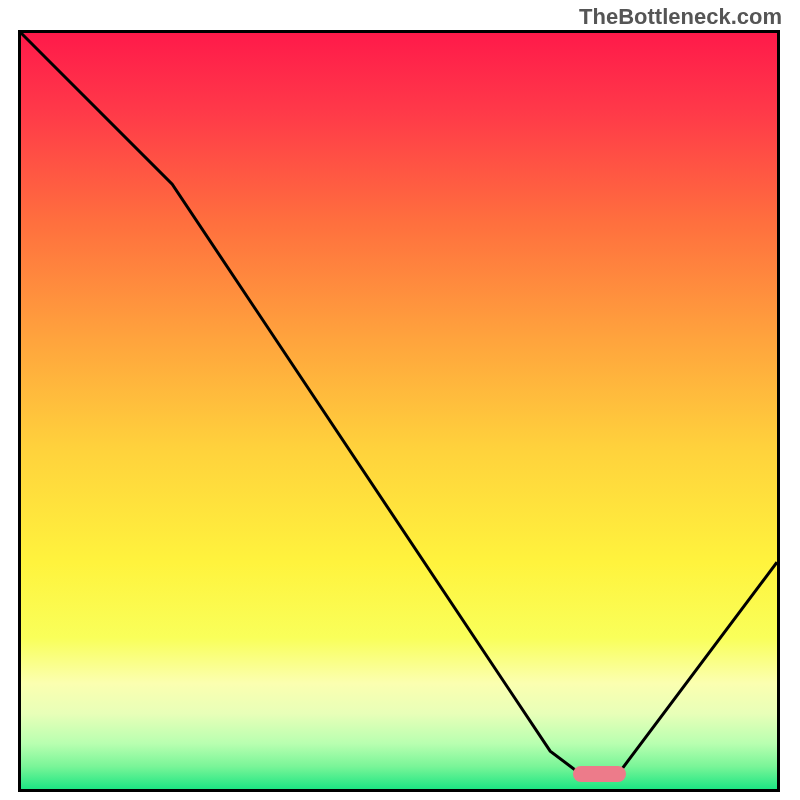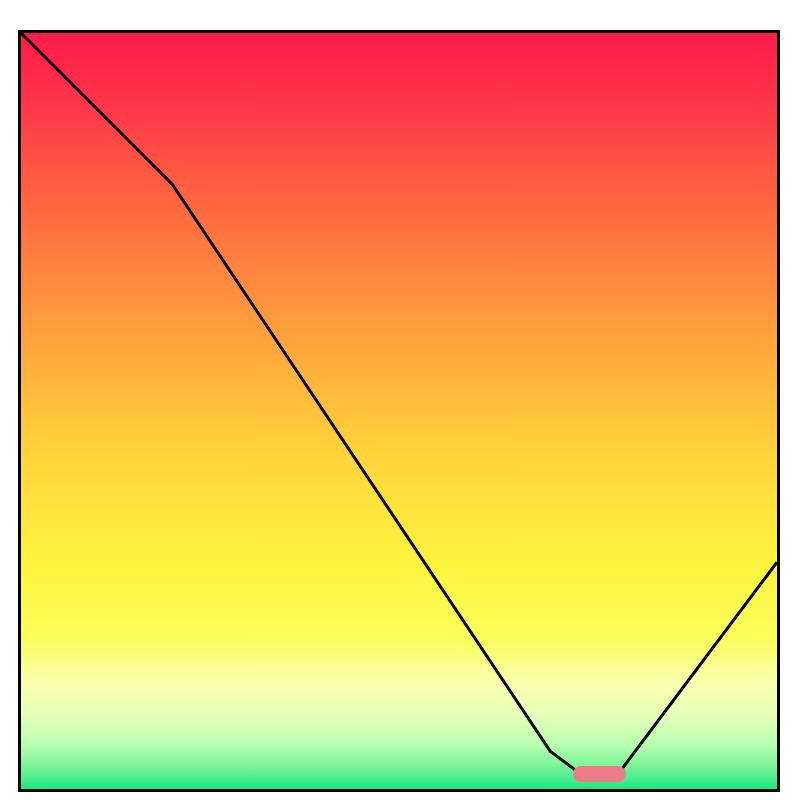--- a/index.html
+++ b/index.html
@@ -52,20 +52,21 @@
     position: absolute;
     background: #ed7b8a;
     border-radius: 8px;
     z-index: 5;
   }
 </style>
 </head>
 <body>
 
 <div class="container">
+  <div class="watermark">TheBottleneck.com</div>
   <div class="chart-frame">
     <svg class="gradient-bg" viewBox="0 0 756 756" preserveAspectRatio="none">
       <defs>
         <linearGradient id="bg-grad" x1="0" y1="0" x2="0" y2="1">
             <stop offset="0%" stop-color="#ff1a4a"></stop>
             <stop offset="10%" stop-color="#ff3849"></stop>
             <stop offset="25%" stop-color="#ff6f3e"></stop>
             <stop offset="40%" stop-color="#ffa23d"></stop>
             <stop offset="55.00000000000001%" stop-color="#ffd23c"></stop>
             <stop offset="70%" stop-color="#fff33d"></stop>

